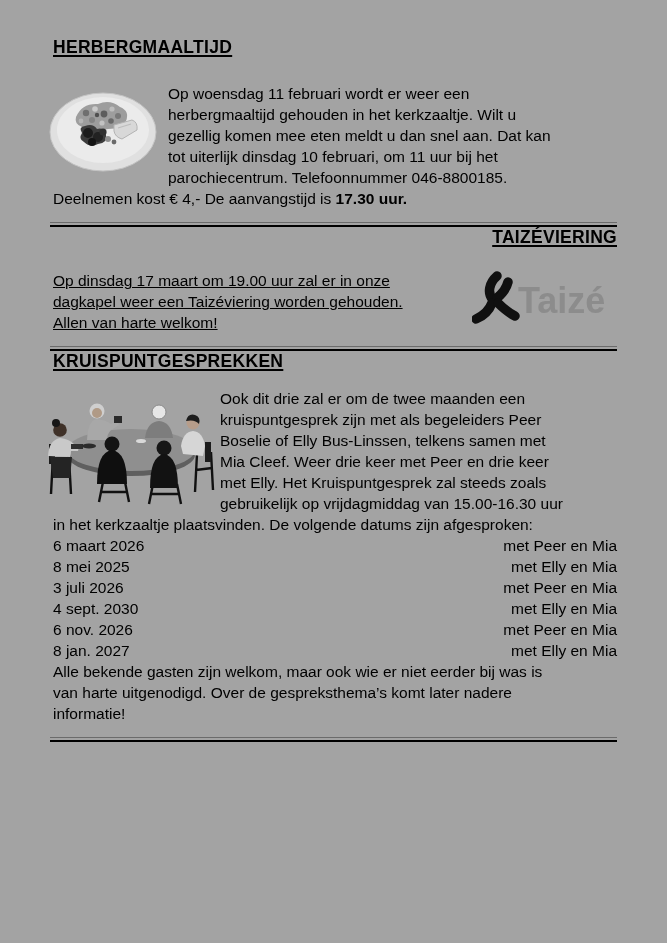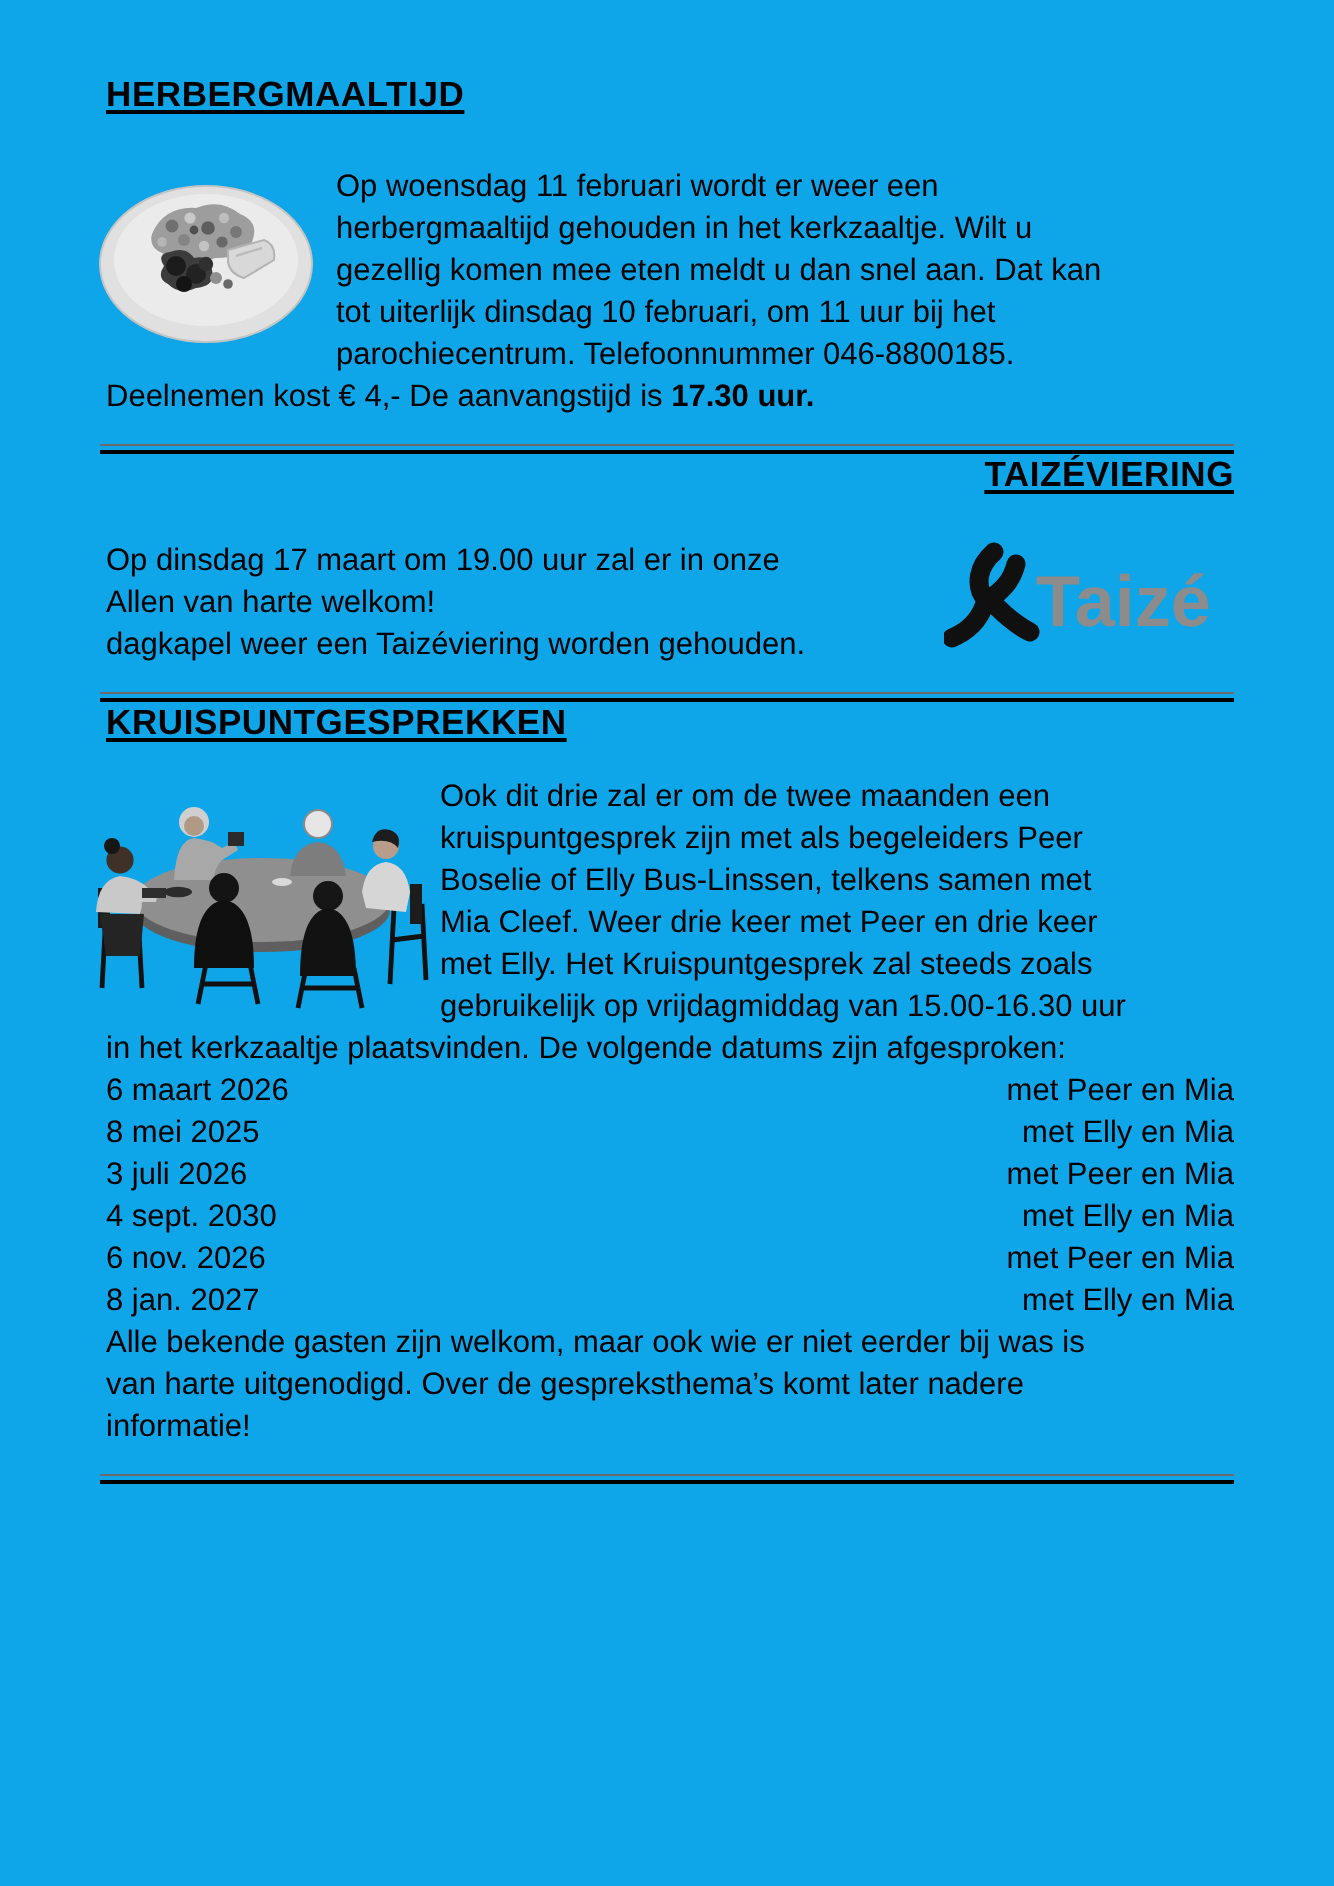--- a/index.html
+++ b/index.html
@@ -1,21 +1,21 @@
 <!DOCTYPE html>
 <html><head>
 <meta charset="utf-8">
 <style>
   html,body { margin:0; padding:0; background:#ffffff; }
   .page {
     position:relative;
     width:667px; height:943px;
     box-sizing:border-box;
     padding:37px 50px 0 53px;
-    background:#0ea5e9;
+    background:#a3a3a3;
     color:#000;
     font-family:"Liberation Sans", sans-serif;
     font-size:15.5px;
     line-height:21px;
     overflow:hidden;
   }
   h2.heading {
     font-size:17.5px; line-height:21px; font-weight:700;
     margin:0; letter-spacing:.3px;
     text-decoration:underline;
@@ -28,21 +28,21 @@
     width:567px; height:2px;
     border-top:1px solid #6b6b6b;
     border-bottom:2px solid #000;
   }
   
   .s1-row { display:flex; margin-top:25px; }
   .food-img { flex:0 0 110px; width:110px; height:87px; margin:4px 10px 0 -5px; }
   .price-line b { font-weight:700;margin-top:16px; }
   
   .s2-head { margin-top:20px;text-align:right; }
-  .s2-row { display:flex; margin-top:22px; }
+  .s2-row { display:flex; margin-top:22px;text-decoration:underline; }
   .taize-logo { margin-left:auto; margin-top:1px; width:145px; height:52px; flex:0 0 145px; }
   
   .s3-head { margin-top:23px; }
   .s3-row { display:flex; margin-top:16px; }
   .clipart { flex:0 0 170px; width:170px; height:112px; margin:6px 5px 0 -8px; }
   .schedule-row { display:flex;justify-content:space-between; }
   .schedule-date { width:169px; flex:0 0 169px; }
 </style>
 </head>
 <body>
@@ -97,22 +97,22 @@
   </section>
 
   <div class="rule"></div>
 
   <section>
     <h2 class="heading s2-head">TAIZÉVIERING</h2>
 
     <div class="s2-row">
       <div class="lines">
         <div class="line">Op dinsdag 17 maart om 19.00 uur zal er in onze</div>
+        <div class="line">dagkapel weer een Taizéviering worden gehouden.</div>
         <div class="line">Allen van harte welkom!</div>
-        <div class="line">dagkapel weer een Taizéviering worden gehouden.</div>
       </div>
       <div class="taize-logo">
         <svg viewBox="0 0 145 55" width="145" height="55">
           <g stroke="#101010" stroke-width="9.5" stroke-linecap="round" fill="none">
             <path d="M21 29 C 15 22, 17 12, 25 5"></path>
             <path d="M25 27 C 30 23, 34 19, 36 11"></path>
             <path d="M20 32 C 17 40, 11 45, 4 48"></path>
             <path d="M26 32 C 32 38, 37 42, 43 45"></path>
           </g>
           <text x="46" y="42" font-family="Liberation Sans, sans-serif" font-size="36" font-weight="bold" fill="#8c8c8c">Taizé</text>

